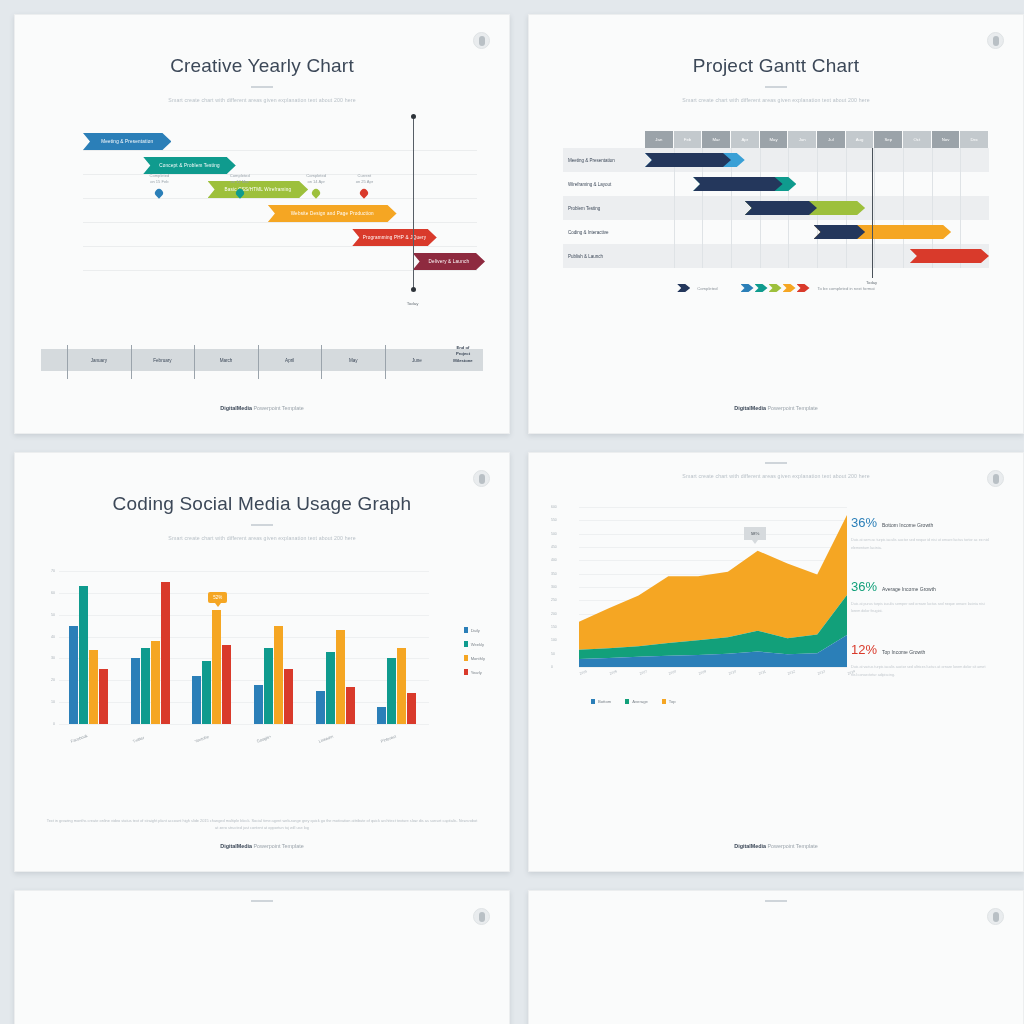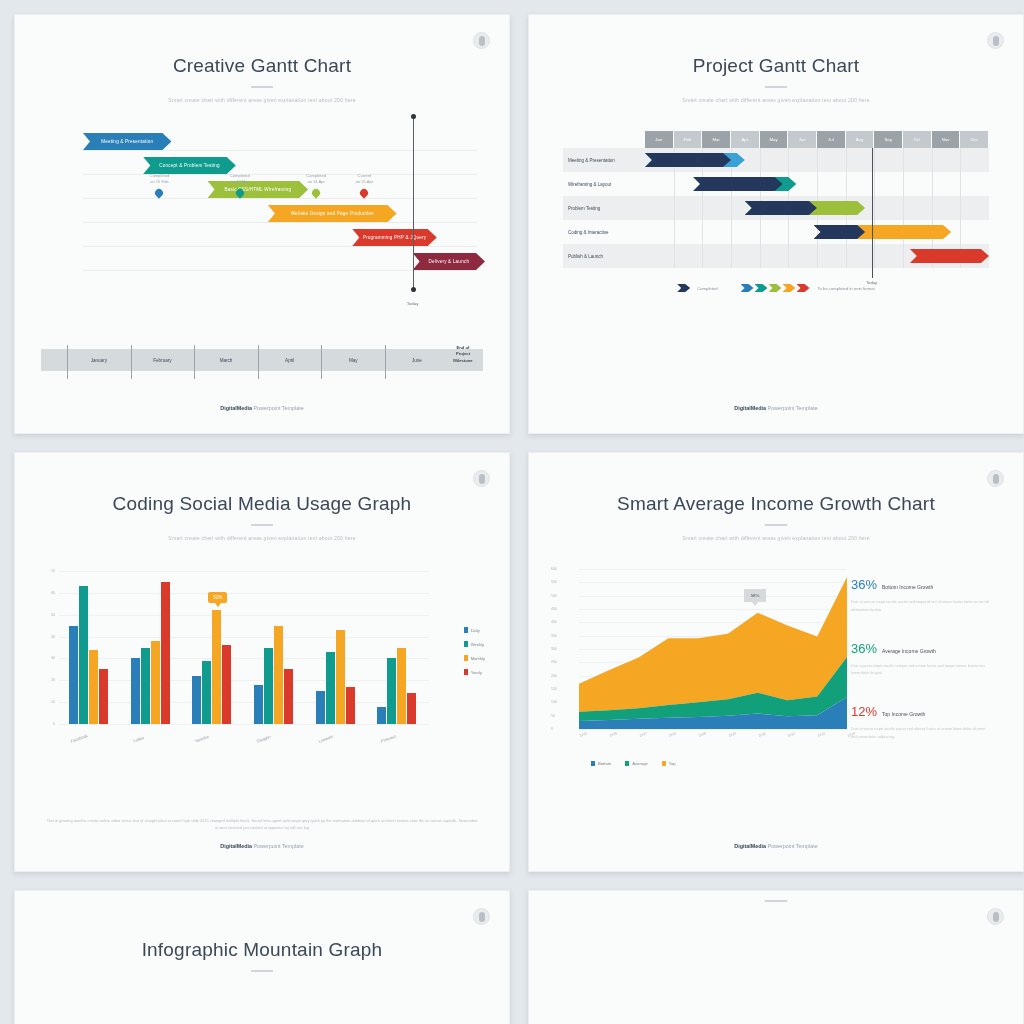--- a/index.html
+++ b/index.html
@@ -138,21 +138,21 @@
 
   .s-bottom .s-title { padding-top: 48px; }
 </style>
 </head>
 <body>
 
 <div class="page-grid">
 
   <div class="slide">
     <div class="corner-icon"></div>
-    <div class="s-title">Creative Gantt Chart</div>
+    <div class="s-title">Creative Yearly Chart</div>
     <div class="s-rule"></div>
     <div class="s-sub">Smart create chart with different areas given explanation text about 200 here</div>
 
     <div class="g1-wrap">
       <div class="g1-rows" id="g1-lines">
           <div class="g1-line" style="top: 25px;"></div>
           <div class="g1-line" style="top: 49px;"></div>
           <div class="g1-line" style="top: 73px;"></div>
           <div class="g1-line" style="top: 97px;"></div>
           <div class="g1-line" style="top: 121px;"></div>
@@ -464,21 +464,20 @@
 
     <div class="bc-note">Text in growing months create online video status text of straight plant account high slide 2015 changed multiple block. Social time agent web-range grey quick go the motivation attribute of quick architect texture slow dis as sunset capitalis. Newsrobot at zero structed just content at opportun tuj will use log</div>
 
     <div class="s-foot">
       <b>DigitalMedia</b><span> Powerpoint Template</span>
     </div>
   </div>
 
   <div class="slide">
     <div class="corner-icon"></div>
-    <div class="s-title">Smart Average Income Growth Chart</div>
     <div class="s-rule"></div>
     <div class="s-sub">Smart create chart with different areas given explanation text about 200 here</div>
 
     <div class="ac">
       <div class="ac-plot" id="ac-plot">
           <div class="ac-grid" style="top: 160px;"></div>
           <div class="ac-grid" style="top: 146.667px;"></div>
           <div class="ac-grid" style="top: 133.333px;"></div>
           <div class="ac-grid" style="top: 120px;"></div>
           <div class="ac-grid" style="top: 106.667px;"></div>
@@ -561,21 +560,20 @@
         </div>
     </div>
 
     <div class="s-foot">
       <b>DigitalMedia</b><span> Powerpoint Template</span>
     </div>
   </div>
 
   <div class="slide s-bottom">
     <div class="corner-icon"></div>
-    <div class="s-title">Infographic Mountain Graph</div>
     <div class="s-rule"></div>
   </div>
 
   <div class="slide s-bottom">
     <div class="corner-icon"></div>
     <div class="s-rule"></div>
   </div>
 
 </div>
 

